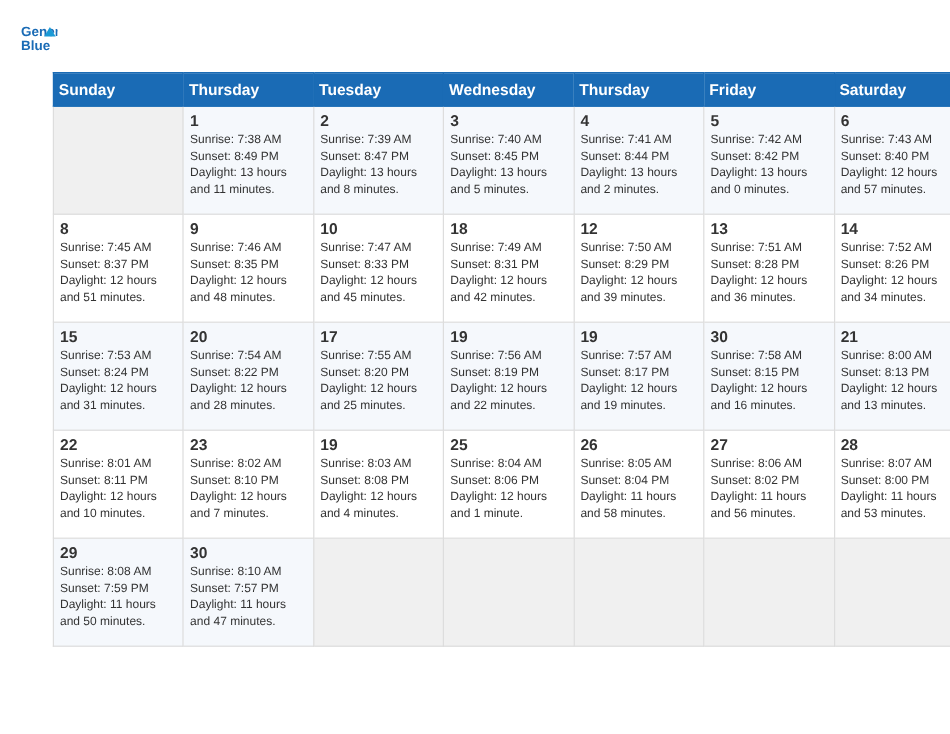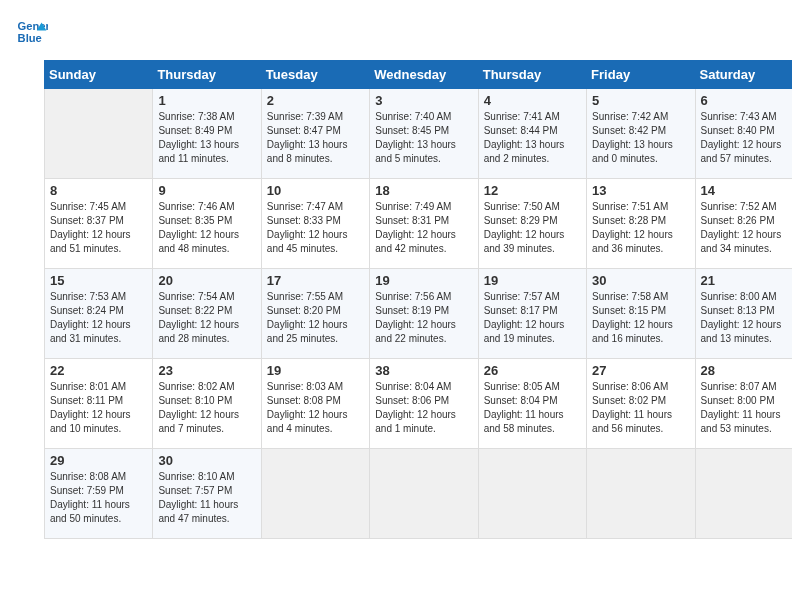--- a/index.html
+++ b/index.html
@@ -210,21 +210,21 @@
         </td>
         <td>
           <span class="day-num">23</span>
           <div class="cell-text">Sunrise: 8:02 AM<br>Sunset: 8:10 PM<br>Daylight: 12 hours and 7 minutes.</div>
         </td>
         <td>
           <span class="day-num">19</span>
           <div class="cell-text">Sunrise: 8:03 AM<br>Sunset: 8:08 PM<br>Daylight: 12 hours and 4 minutes.</div>
         </td>
         <td>
-          <span class="day-num">38</span>
+          <span class="day-num">25</span>
           <div class="cell-text">Sunrise: 8:04 AM<br>Sunset: 8:06 PM<br>Daylight: 12 hours and 1 minute.</div>
         </td>
         <td>
           <span class="day-num">26</span>
           <div class="cell-text">Sunrise: 8:05 AM<br>Sunset: 8:04 PM<br>Daylight: 11 hours and 58 minutes.</div>
         </td>
         <td>
           <span class="day-num">27</span>
           <div class="cell-text">Sunrise: 8:06 AM<br>Sunset: 8:02 PM<br>Daylight: 11 hours and 56 minutes.</div>
         </td>

